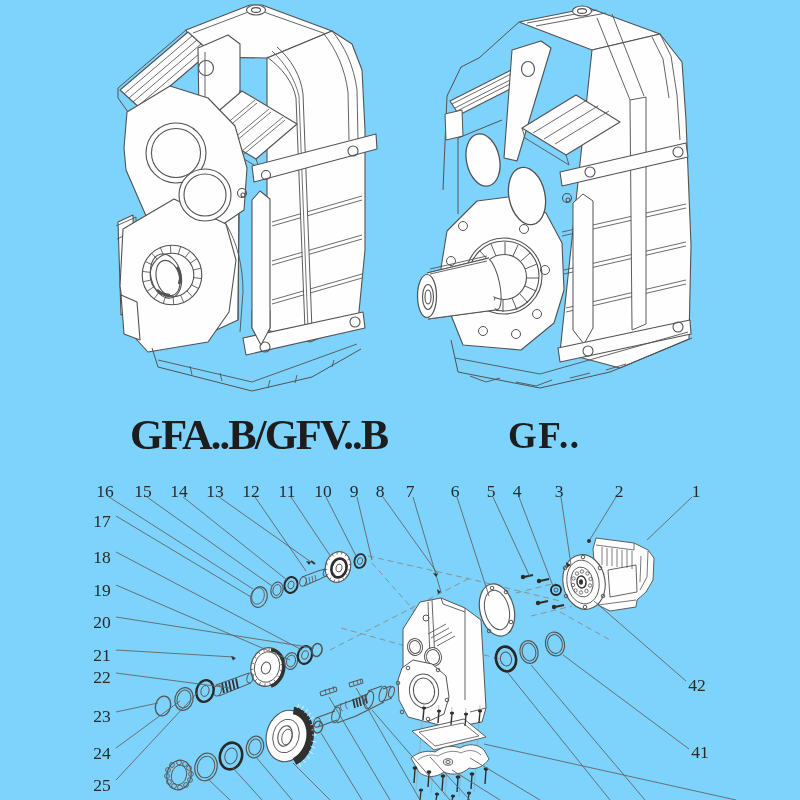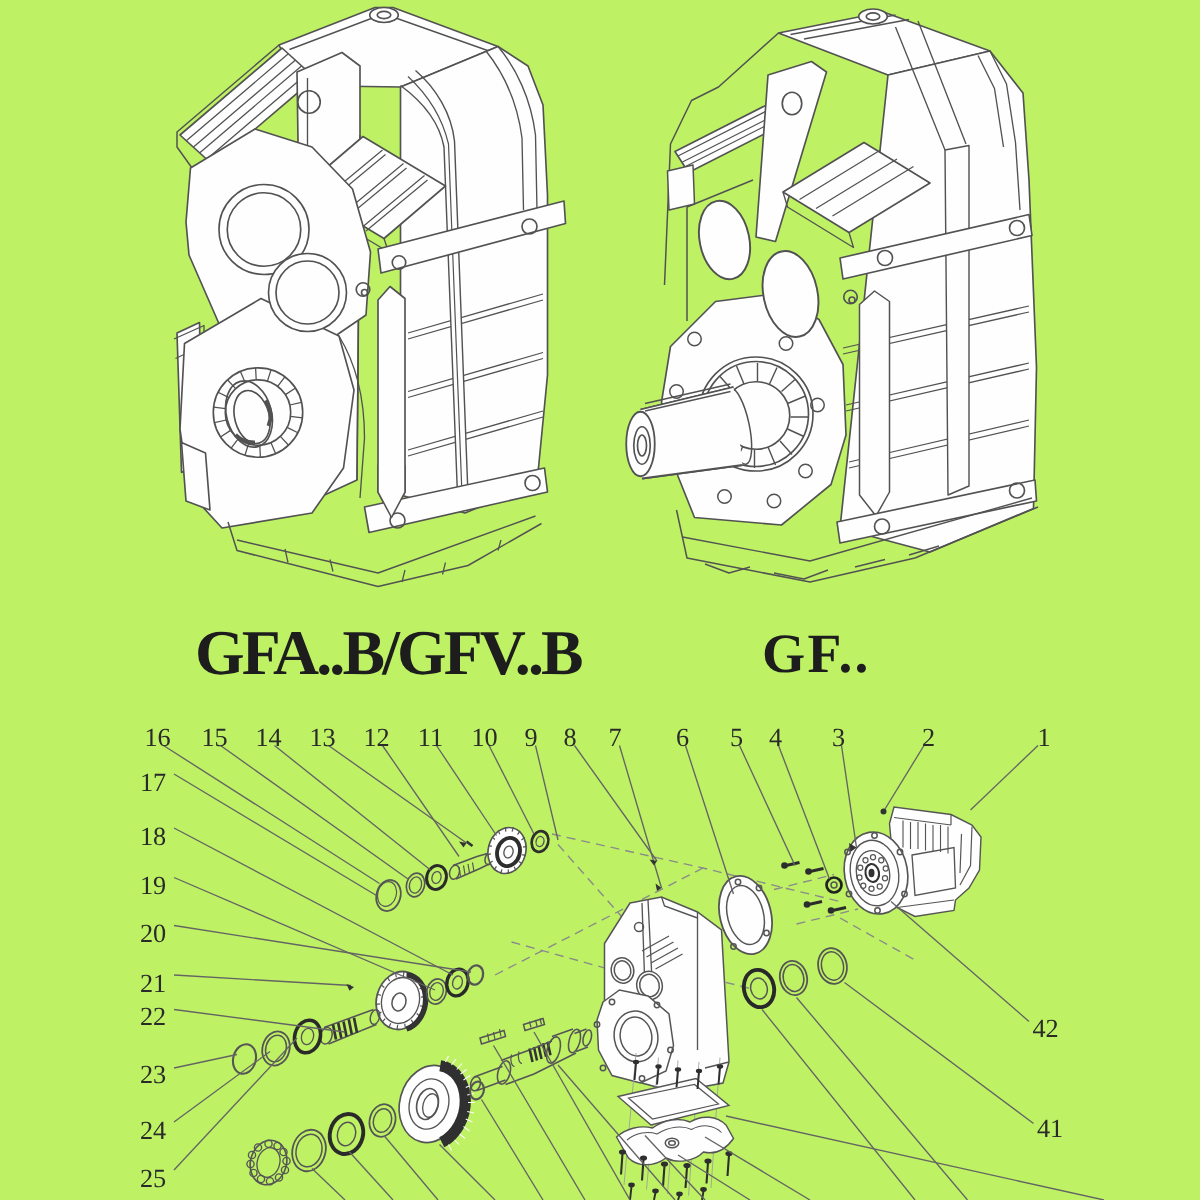--- a/index.html
+++ b/index.html
@@ -1,16 +1,16 @@
 <!DOCTYPE html>
 <html><head>
 <meta charset="utf-8">
 <style>
   html,body{margin:0;padding:0;background:#ffffff;}
-  #page{position:relative;width:800px;height:800px;background:#bef264;overflow:hidden;
+  #page{position:relative;width:800px;height:800px;background:#7dd3fc;overflow:hidden;
         font-family:"Liberation Serif", serif;}
   svg{position:absolute;left:0;top:0;}
 </style>
 </head>
 <body>
 <div id="page">
 <svg width="800" height="800" viewBox="0 0 800 800">
 
   <g id="leftbox" stroke="#525252" stroke-width="1.1" fill="none" stroke-linejoin="round">
 

